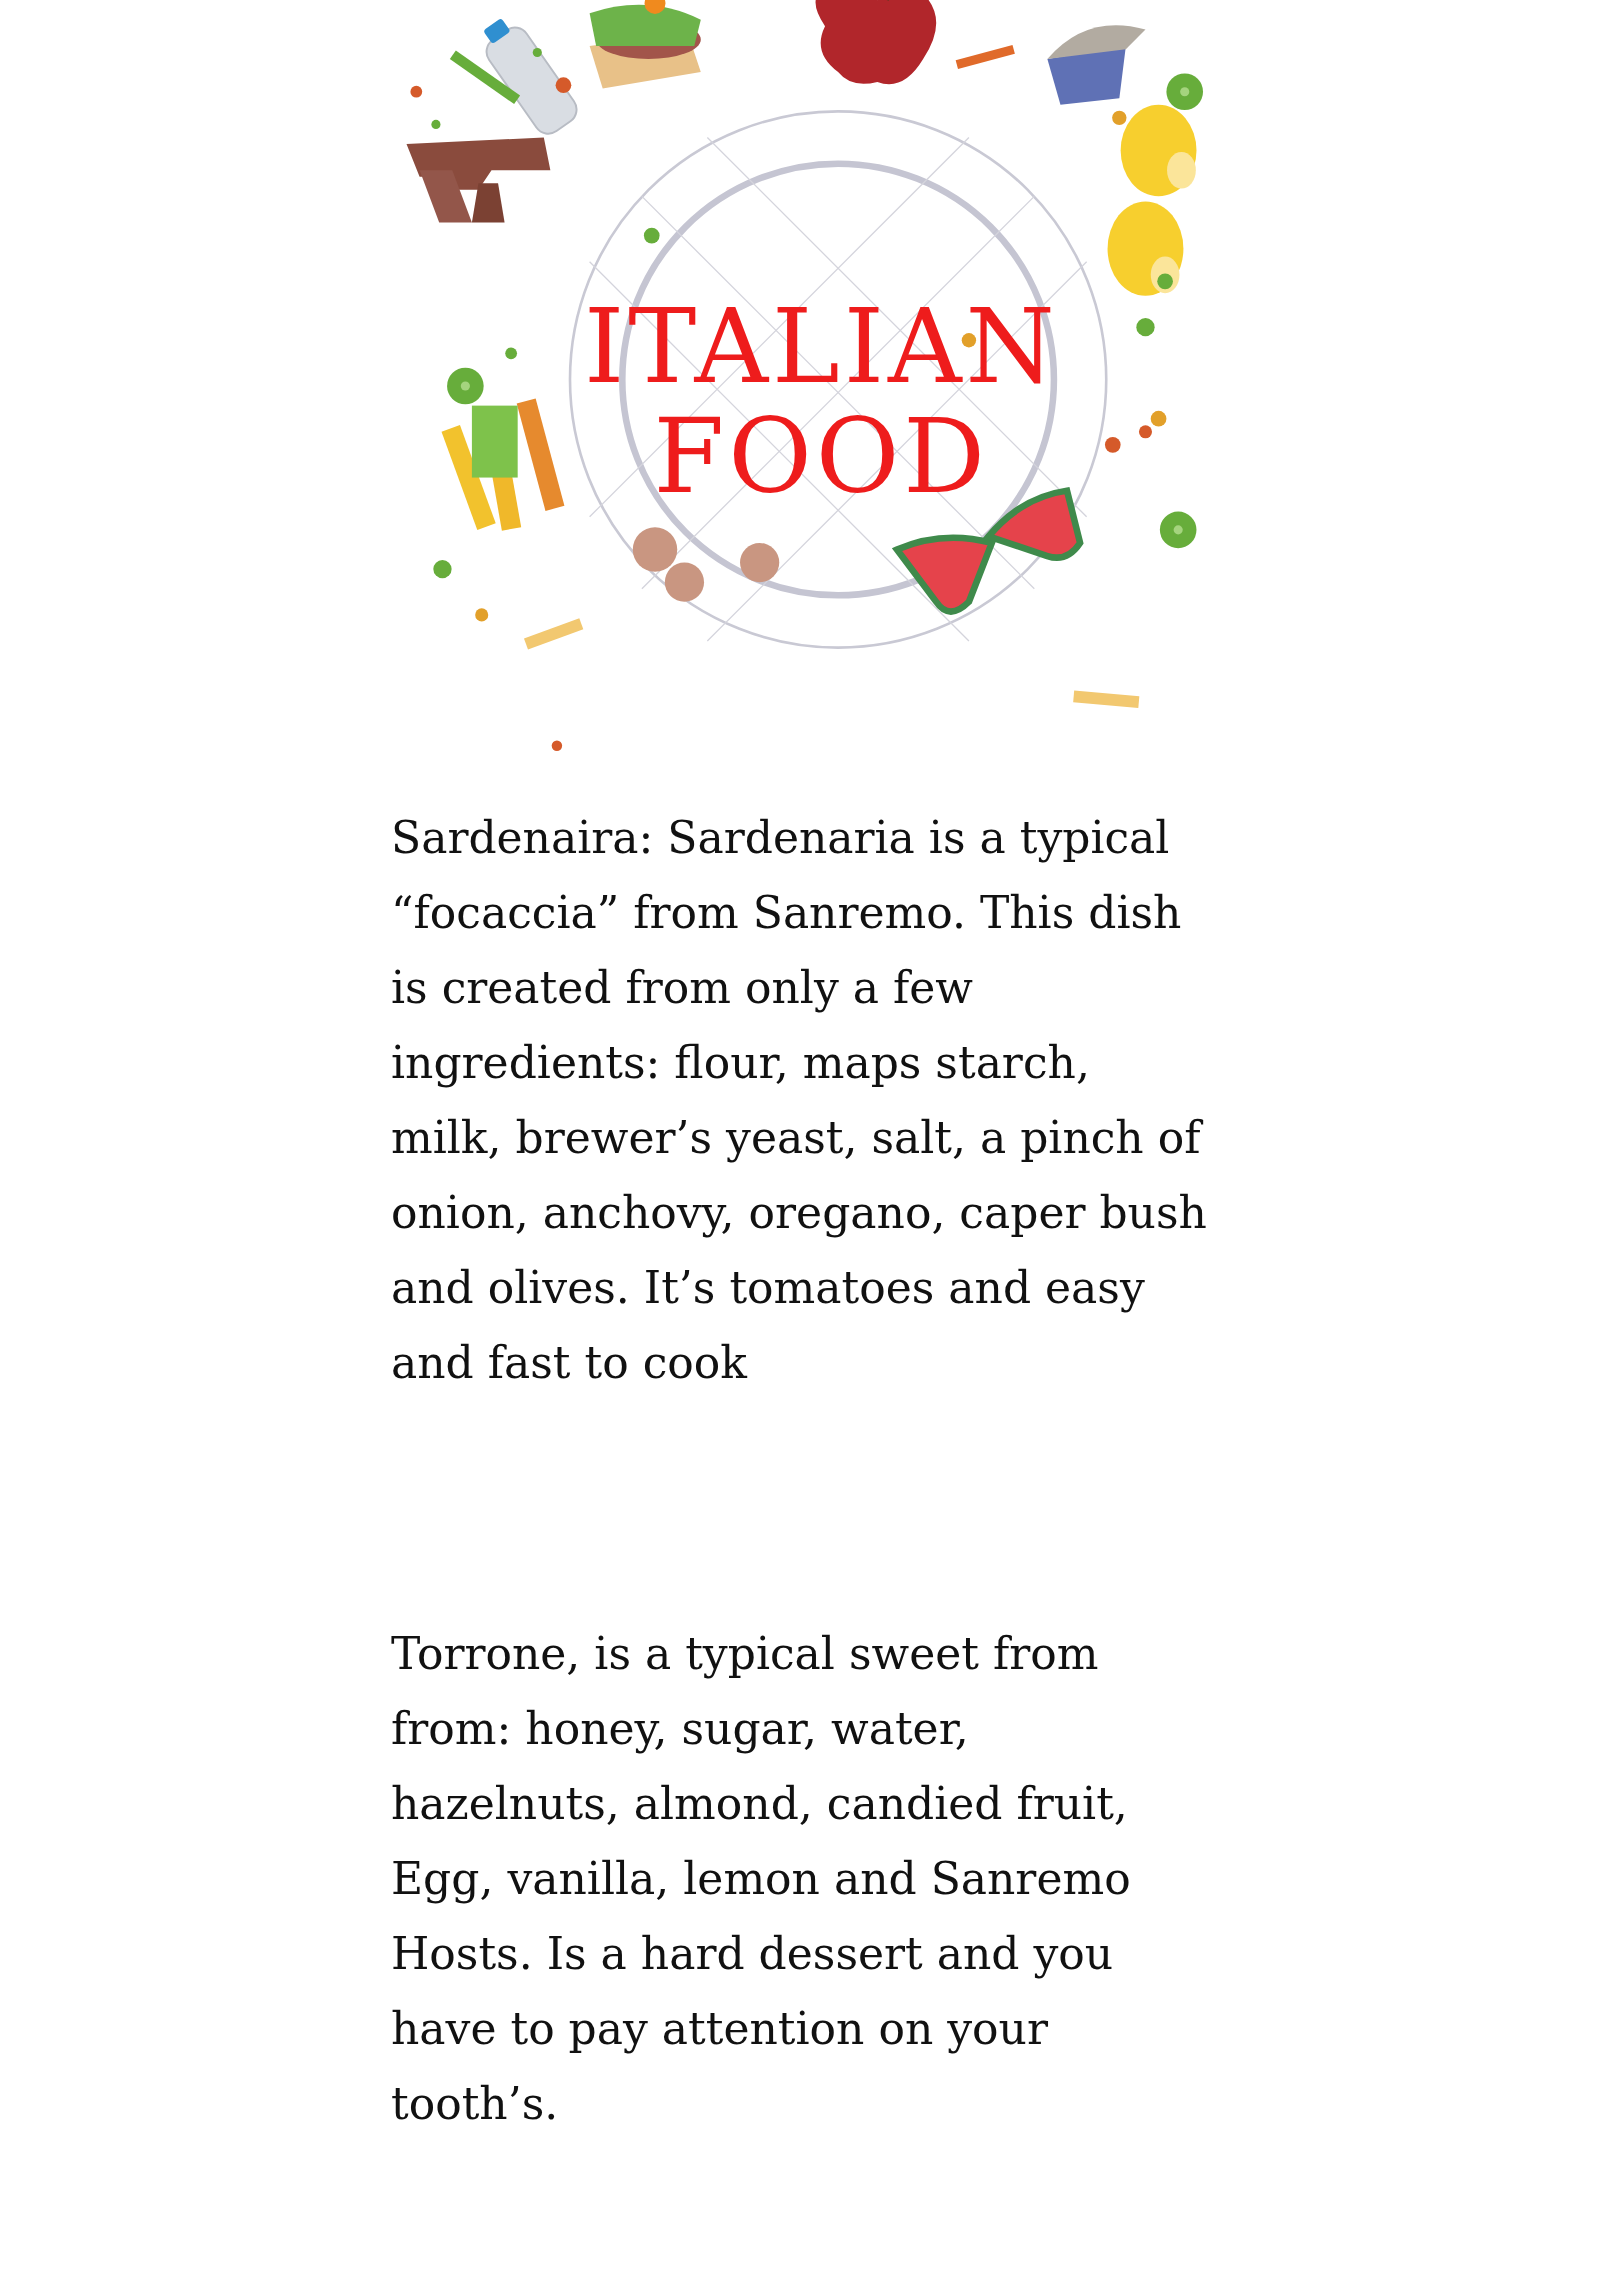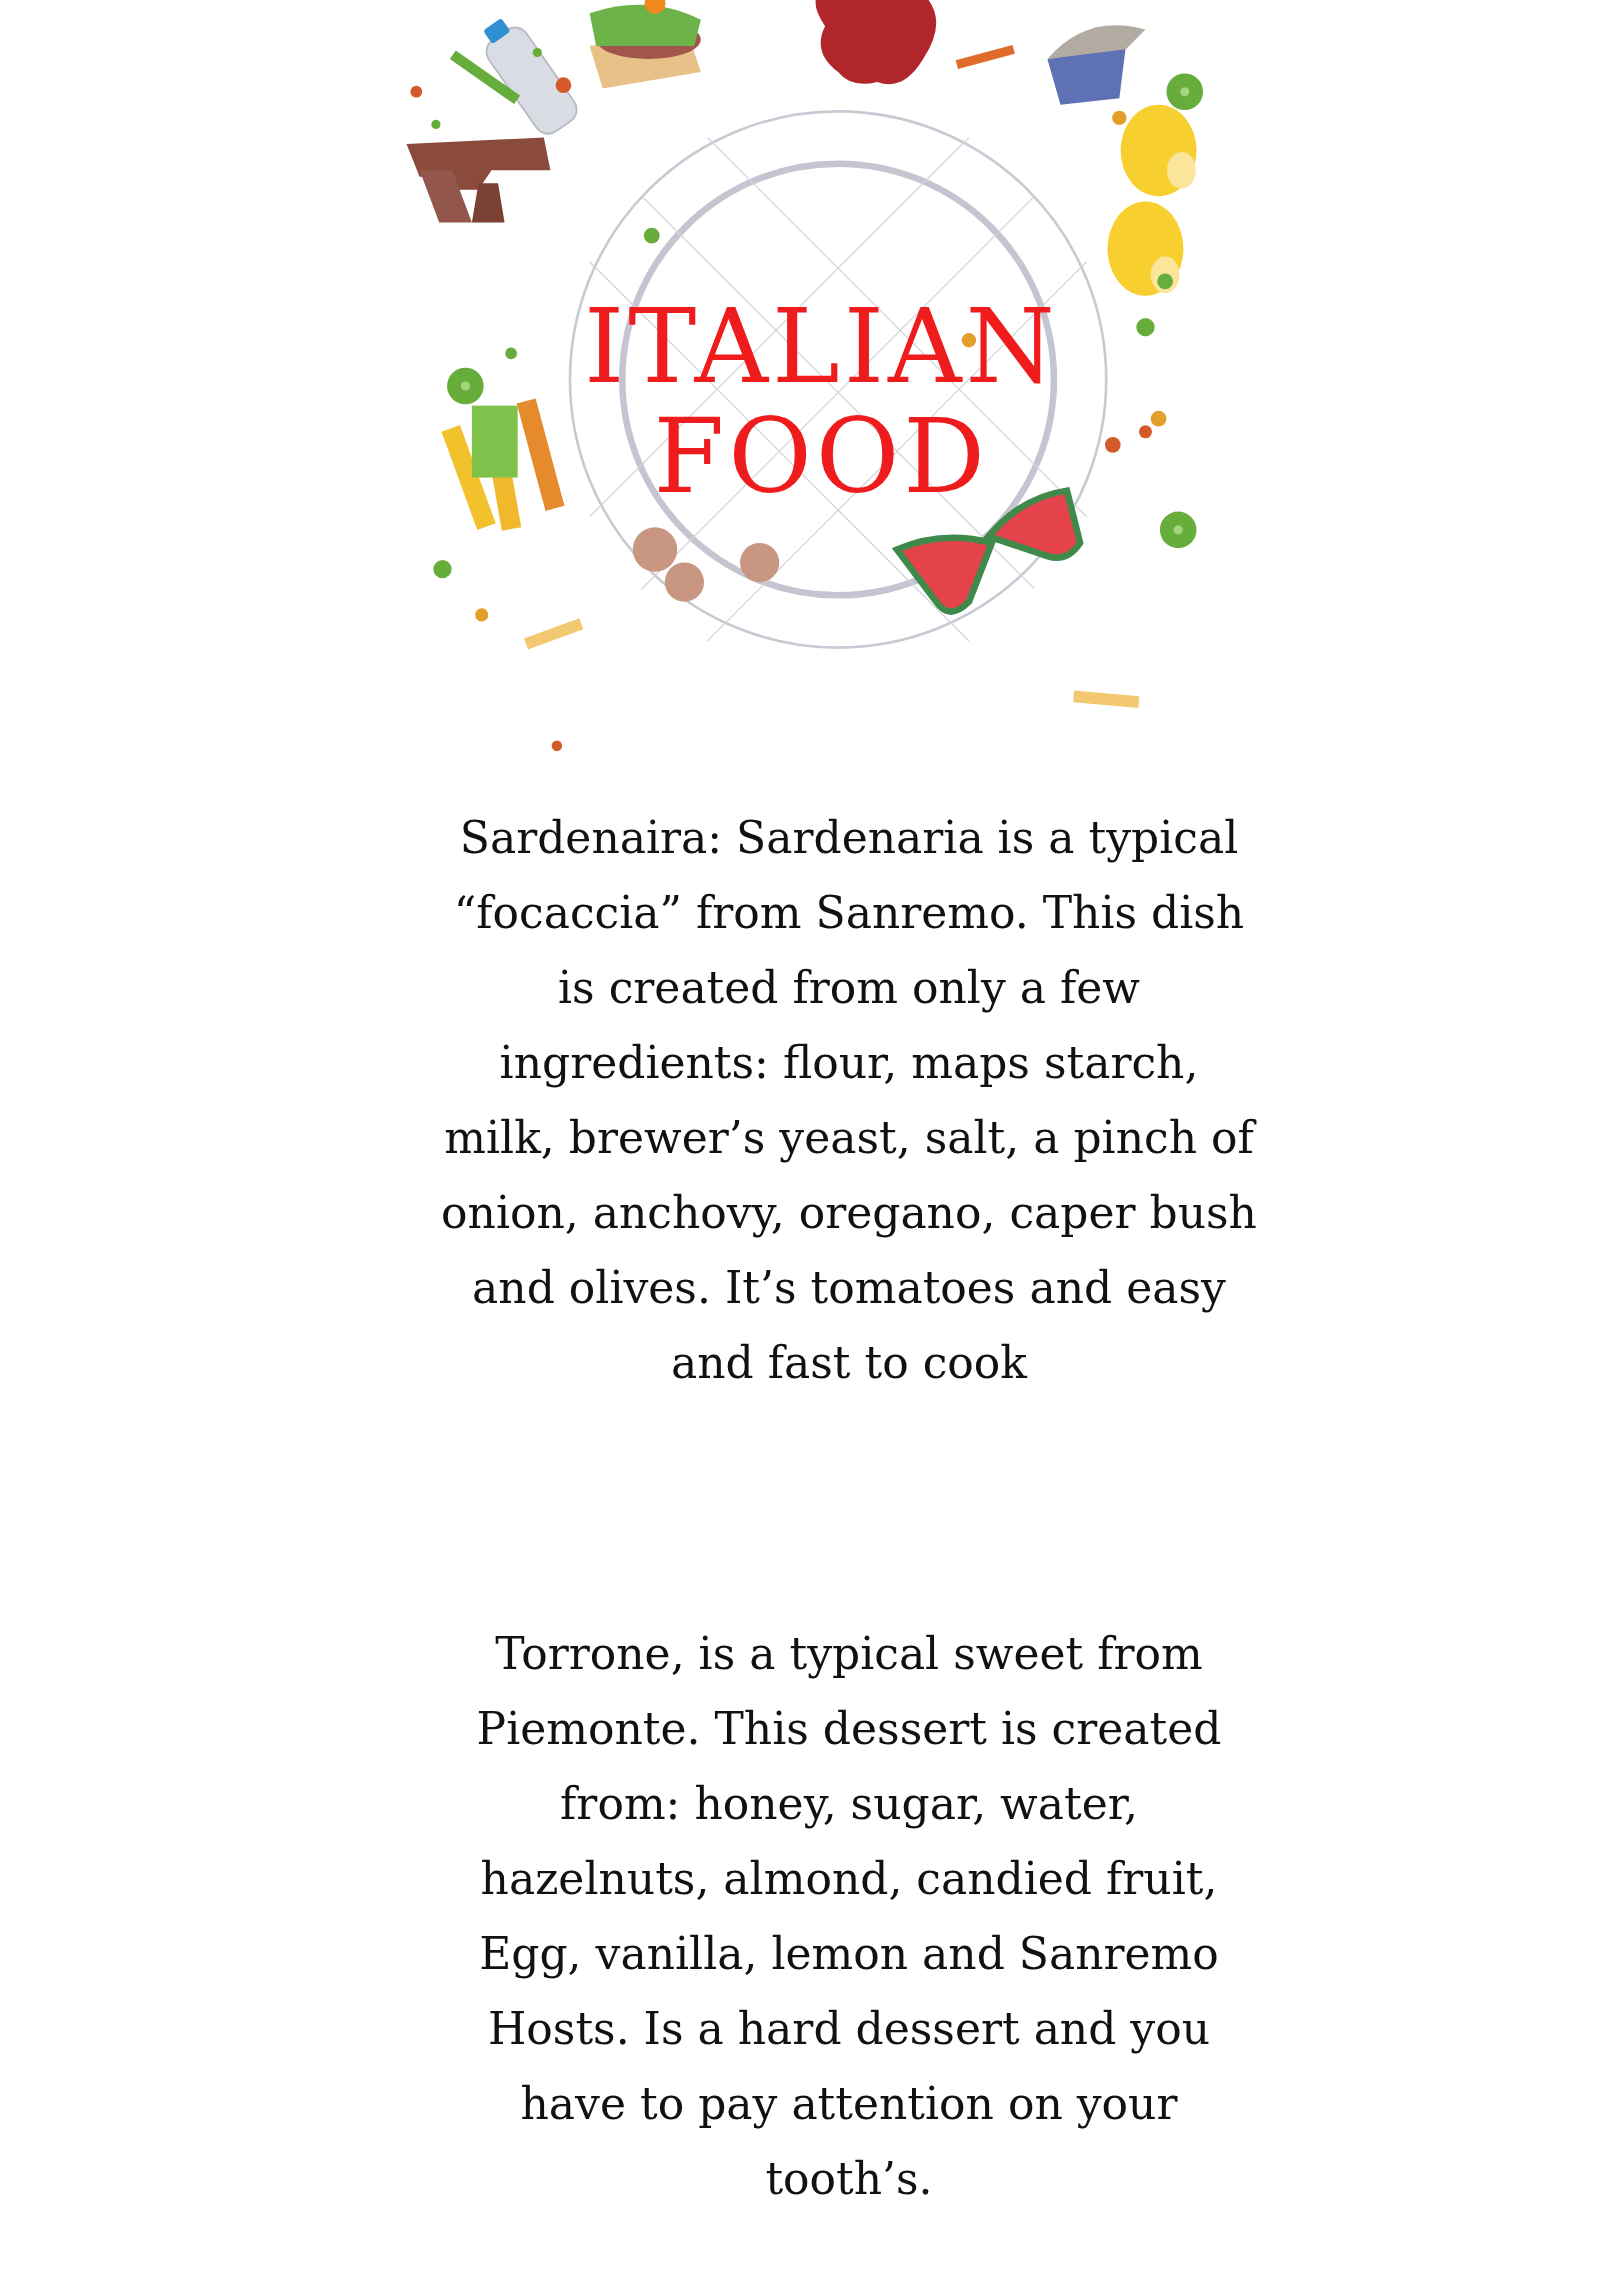--- a/index.html
+++ b/index.html
@@ -2,21 +2,21 @@
 <html style="font-size:10.5px"><head>
 <meta charset="utf-8">
 <style>
   html, body { margin:0; padding:0; background:#ffffff; }
   body { width:1623px; height:2295px; position:relative; overflow:hidden; font-family:"DejaVu Serif", serif; }
   .art { position:absolute; left:393px; top:-26px; width:851px; height:824px; }
   .title { position:absolute; left:0; width:1623px; text-align:center; color:#ee1c1c; font-family:"DejaVu Serif", serif; font-size:102px; letter-spacing:3.9px; line-height:1; }
   .title.l1 { top:296px; left:9.8px; }
   .title.l2 { top:406px; left:9.8px; }
   .para { position:absolute; left:391px; width:916px; font-family:"DejaVu Serif", serif; font-size:44px; line-height:75px; color:#111111; margin:0; }
-  .para span { display:block; white-space:nowrap;text-align:center; }
+  .para span { display:block; white-space:nowrap; }
   .p1 { top:800px; }
   .p2 { top:1616px; }
 </style>
 </head>
 <body>
 
 <div class="art">
   <svg width="851" height="824" viewBox="0 0 1300 1260" xmlns="http://www.w3.org/2000/svg">
 
     <g>
@@ -125,21 +125,20 @@
   <span>is created from only a few</span>
   <span>ingredients: flour, maps starch,</span>
   <span>milk, brewer’s yeast, salt, a pinch of</span>
   <span>onion, anchovy, oregano, caper bush</span>
   <span>and olives. It’s tomatoes and easy</span>
   <span>and fast to cook</span>
 </p>
 
 <p class="para p2">
   <span>Torrone, is a typical sweet from</span>
-  <span>Piemonte. This dessert is created</span>
   <span>from: honey, sugar, water,</span>
   <span>hazelnuts, almond, candied fruit,</span>
   <span>Egg, vanilla, lemon and Sanremo</span>
   <span>Hosts. Is a hard dessert and you</span>
   <span>have to pay attention on your</span>
   <span>tooth’s.</span>
 </p>
 
 
 </body></html>

